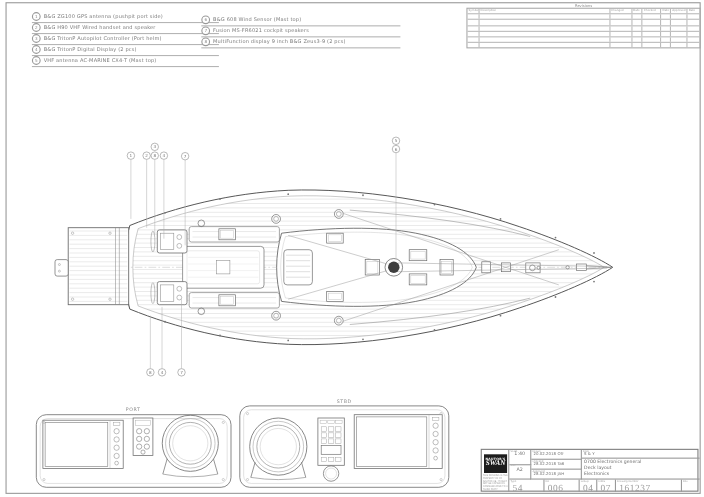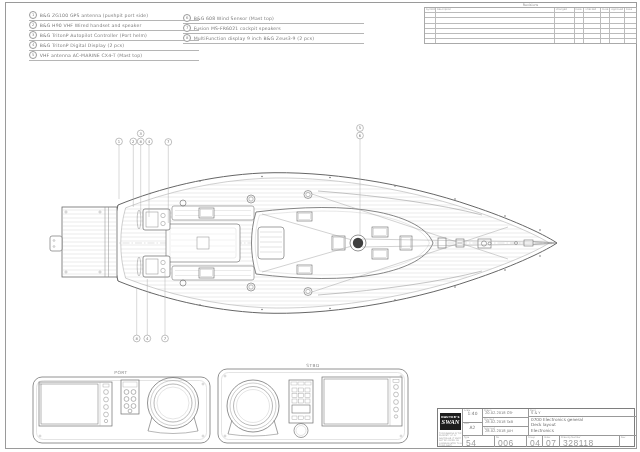--- a/index.html
+++ b/index.html
@@ -38,21 +38,21 @@
                display:flex;flex-direction:column;align-items:center;justify-content:center;}
   .brand1{font-size:2.8px;color:#fff;letter-spacing:0.3px;font-weight:bold;line-height:1;}
   .brand2{font-family:"Liberation Serif","DejaVu Serif",serif;font-style:italic;font-weight:bold;
           font-size:6.5px;color:#fff;line-height:1;}
   .notice{position:absolute;left:1px;top:22.5px;width:23px;font-size:2.05px;line-height:1.25;
           color:#9a9a9a;}
   .val-s{font-size:4.4px;color:#777;text-align:center;line-height:1.1;}
   .val-d{font-size:3.6px;color:#7a7a7a;padding-left:2px;line-height:1.1;white-space:nowrap;}
   .val-t{font-size:4.2px;color:#6e6e6e;padding-left:2px;line-height:1.35;}
   .val-big{font-size:8.5px;color:#9c9c9c;padding-left:3px;line-height:1;letter-spacing:0.5px;
-           font-family:Liberation Sans, sans-serif;}
+           font-family:Liberation Serif, serif;}
 </style>
 </head>
 <body>
 
 <div class="sheet">
   <div class="abs frame"></div>
 
   <div>
     <div class="leg-item" style="left:29px;top:10.5px;width:170px">
       <span class="leg-num">1</span>
@@ -486,19 +486,19 @@
     <div class="tb-cell" style="left:89px;top:27px;width:16px;height:11px;border-bottom:none">
       <span class="tb-lbl">Group</span>
       <div class="val-big">04</div>
     </div>
     <div class="tb-cell" style="left:105px;top:27px;width:17px;height:11px;border-bottom:none">
       <span class="tb-lbl">Index</span>
       <div class="val-big">07</div>
     </div>
     <div class="tb-cell" style="left:122px;top:27px;width:60px;height:11px;border-bottom:none">
       <span class="tb-lbl">Drawing Number</span>
-      <div class="val-big">328118</div>
+      <div class="val-big">161237</div>
     </div>
     <div class="tb-cell" style="left:182px;top:27px;width:16px;height:11px;border-bottom:none;border-right:none">
       <span class="tb-lbl">Rev</span>
     </div>
   </div>
 </div>
 
 </body></html>

